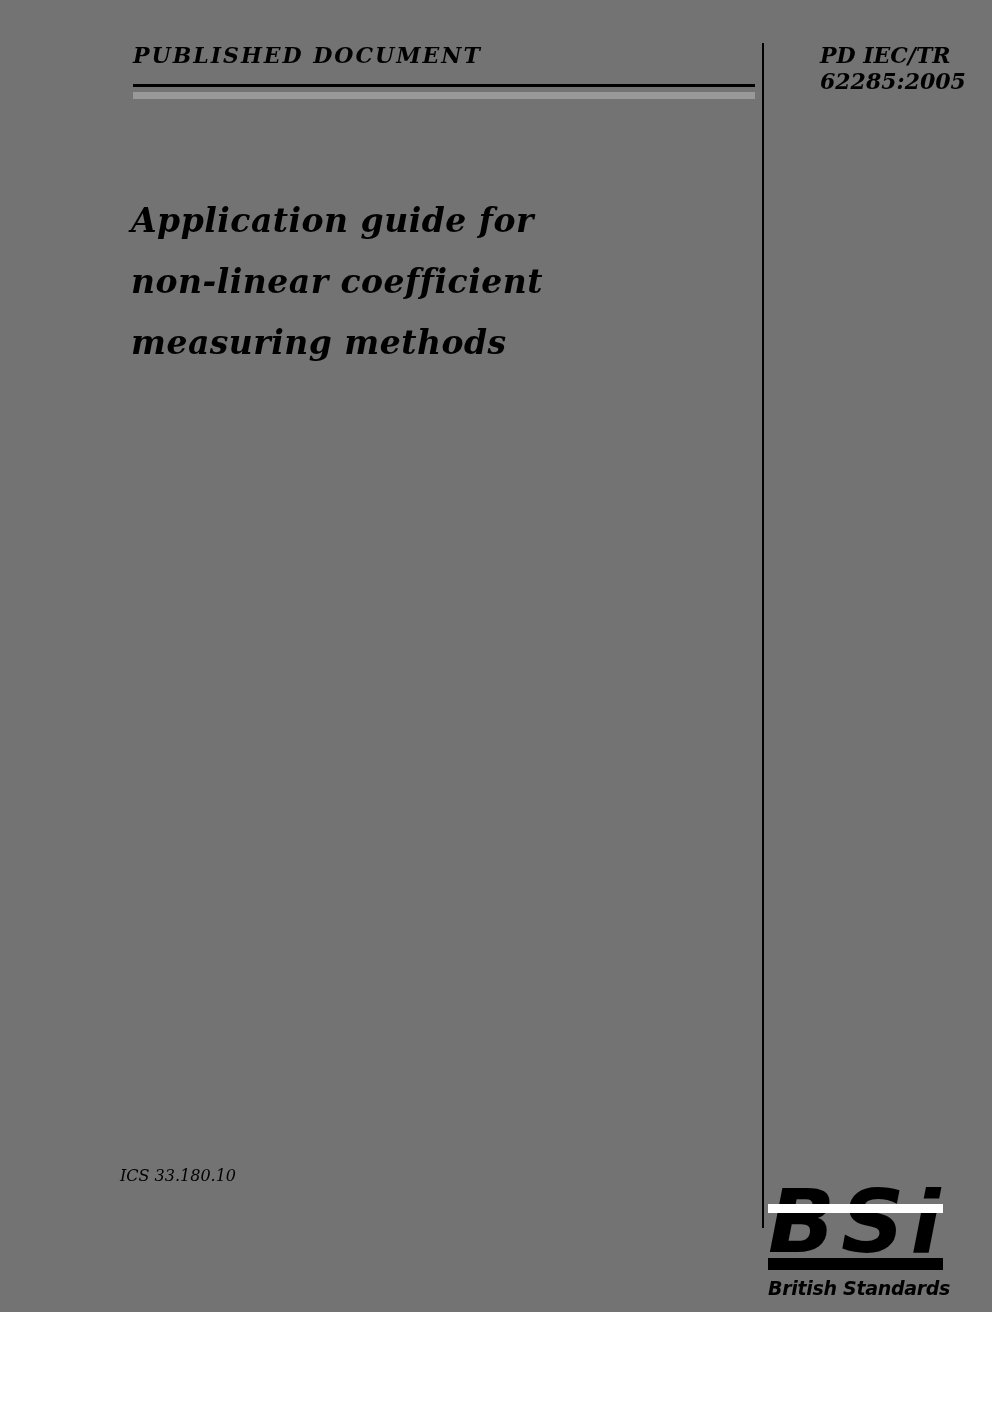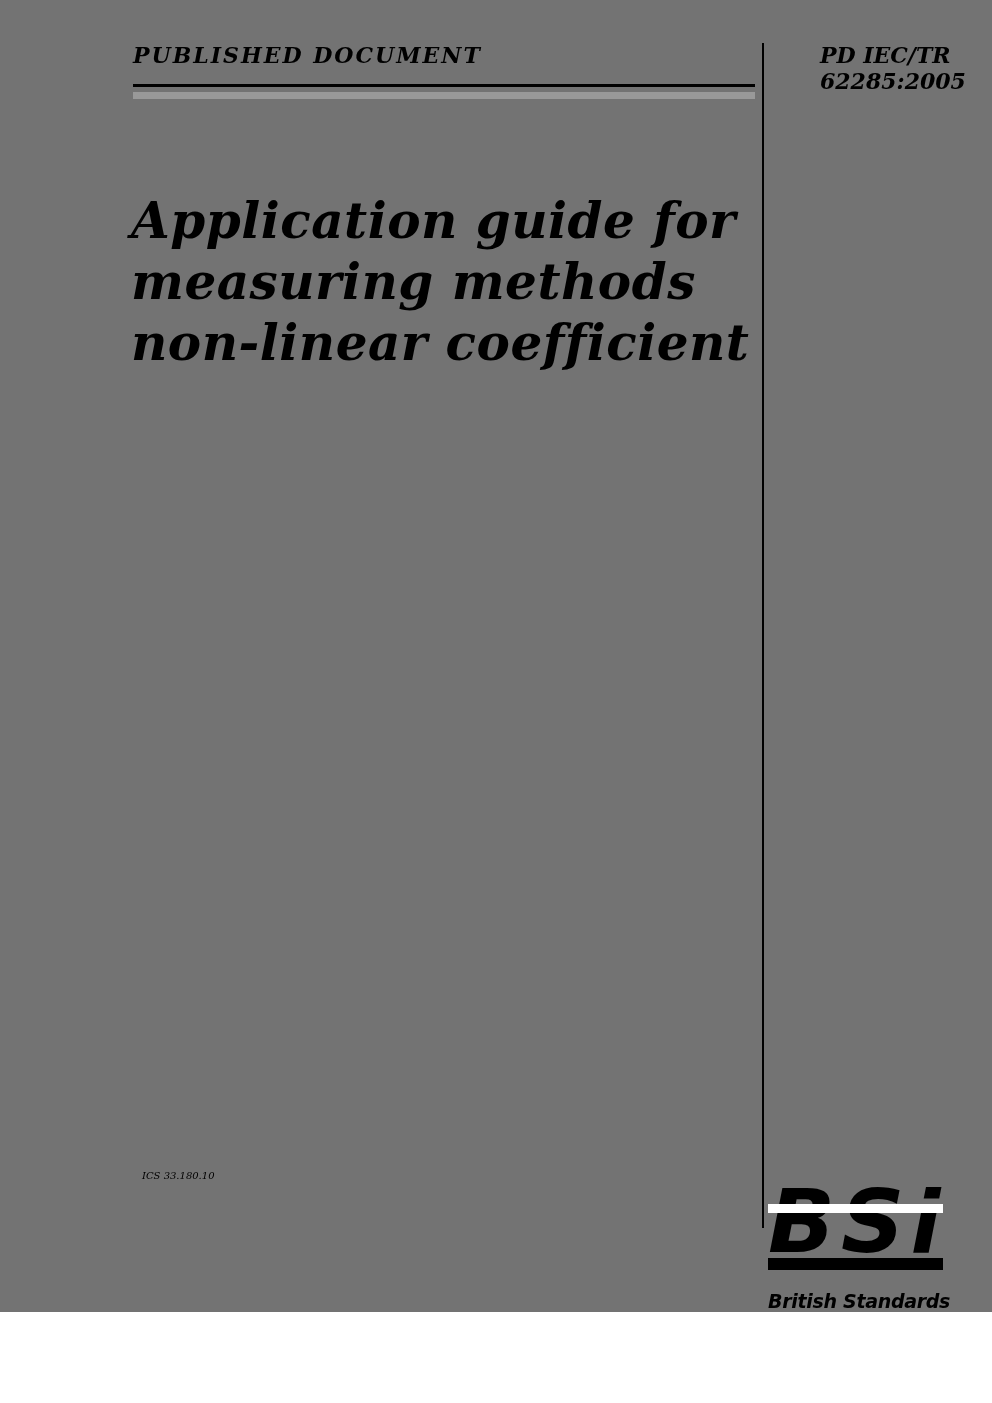--- a/index.html
+++ b/index.html
@@ -47,31 +47,31 @@
     left: 820px; top: 42px;
     font-size: 22px; font-weight: bold;
     line-height: 26px;
     white-space: nowrap;
   }
 
   
   .doc-title {
     position: absolute;
     left: 131px; top: 190px;
-    font-size: 50px; font-weight: bold;
+    font-size: 33px; font-weight: bold;
     line-height: 61px;
     letter-spacing: 0.5px;
     white-space: nowrap;
   }
 
   
   .ics-code {
     position: absolute;
-    left: 142px; top: 1168px;
-    font-size: 10px;
+    left: 120px; top: 1168px;
+    font-size: 16px;
     line-height: 16px;
   }
 
   
   .copyright-notice {
     position: absolute;
     left: 133px; top: 1336px;
     width: 622px;
     text-align: center;
     font-size: 14px; font-weight: bold;
@@ -92,21 +92,21 @@
     width: 175px;
     font-family: "DejaVu Sans", sans-serif;
   }
   .bsi-acronym-svg { display: block; }
   .bsi-logo-bar {
     width: 175px; height: 12px;
     background: #000000;
     margin-top: 4px;
   }
   .bsi-logo-name {
-    margin-top: 20px;
+    margin-top: 7px;
     font-size: 19px; font-weight: bold;
     letter-spacing: -0.3px;
     white-space: nowrap;
     color: #000000;
   }
 </style>
 </head>
 <body>
 
 <div class="page">
@@ -117,22 +117,22 @@
   <div class="rule-gray"></div>
   <div class="v-separator"></div>
 
   <div class="doc-reference">
     <div>PD IEC/TR</div>
     <div>62285:2005</div>
   </div>
 
   <div class="doc-title">
     <div>Application guide for</div>
+    <div>non-linear coefficient</div>
     <div>measuring methods</div>
-    <div>non-linear coefficient</div>
   </div>
 
   <div class="ics-code">ICS 33.180.10</div>
 
   <div class="copyright-notice">NO COPYING WITHOUT BSI PERMISSION EXCEPT AS PERMITTED BY COPYRIGHT LAW</div>
   <div class="copyright-bar"></div>
 
   <div class="bsi-logo">
     <svg class="bsi-acronym-svg" width="175" height="67" viewBox="0 0 175 67">
       <text x="0" y="65" font-family="DejaVu Sans, sans-serif" font-size="88" font-weight="bold" letter-spacing="6" fill="#000000">BSi</text>

